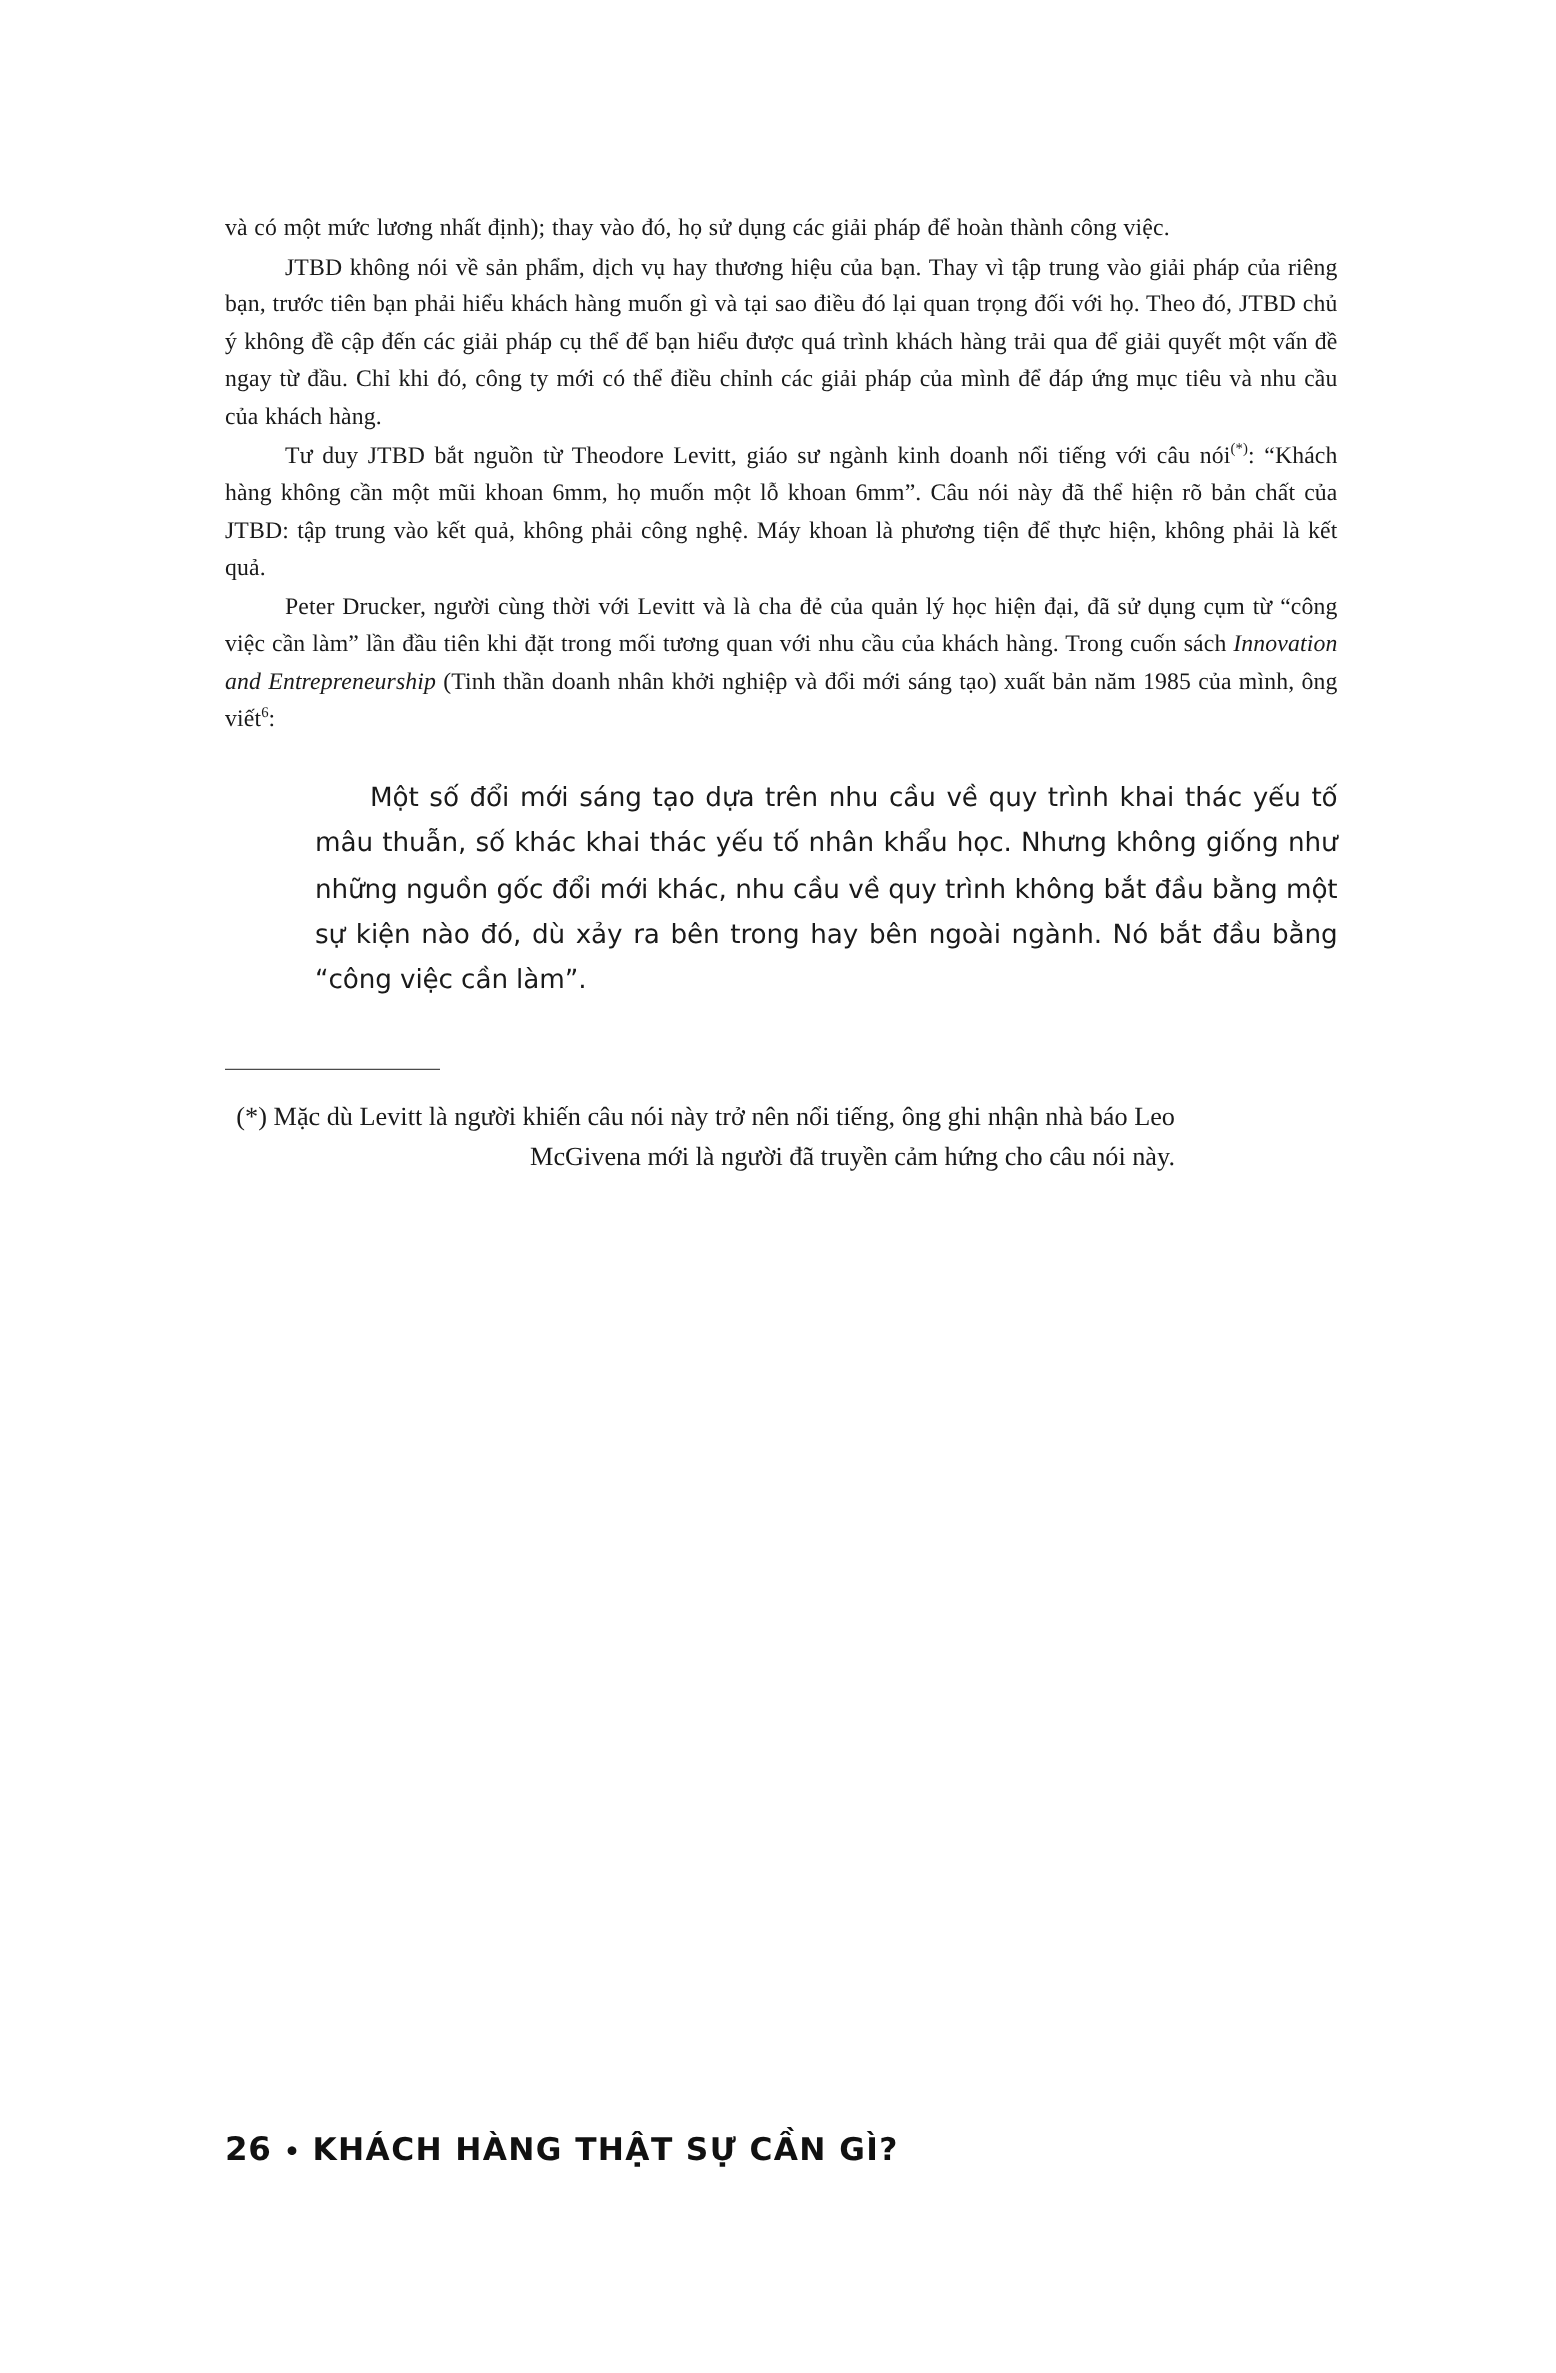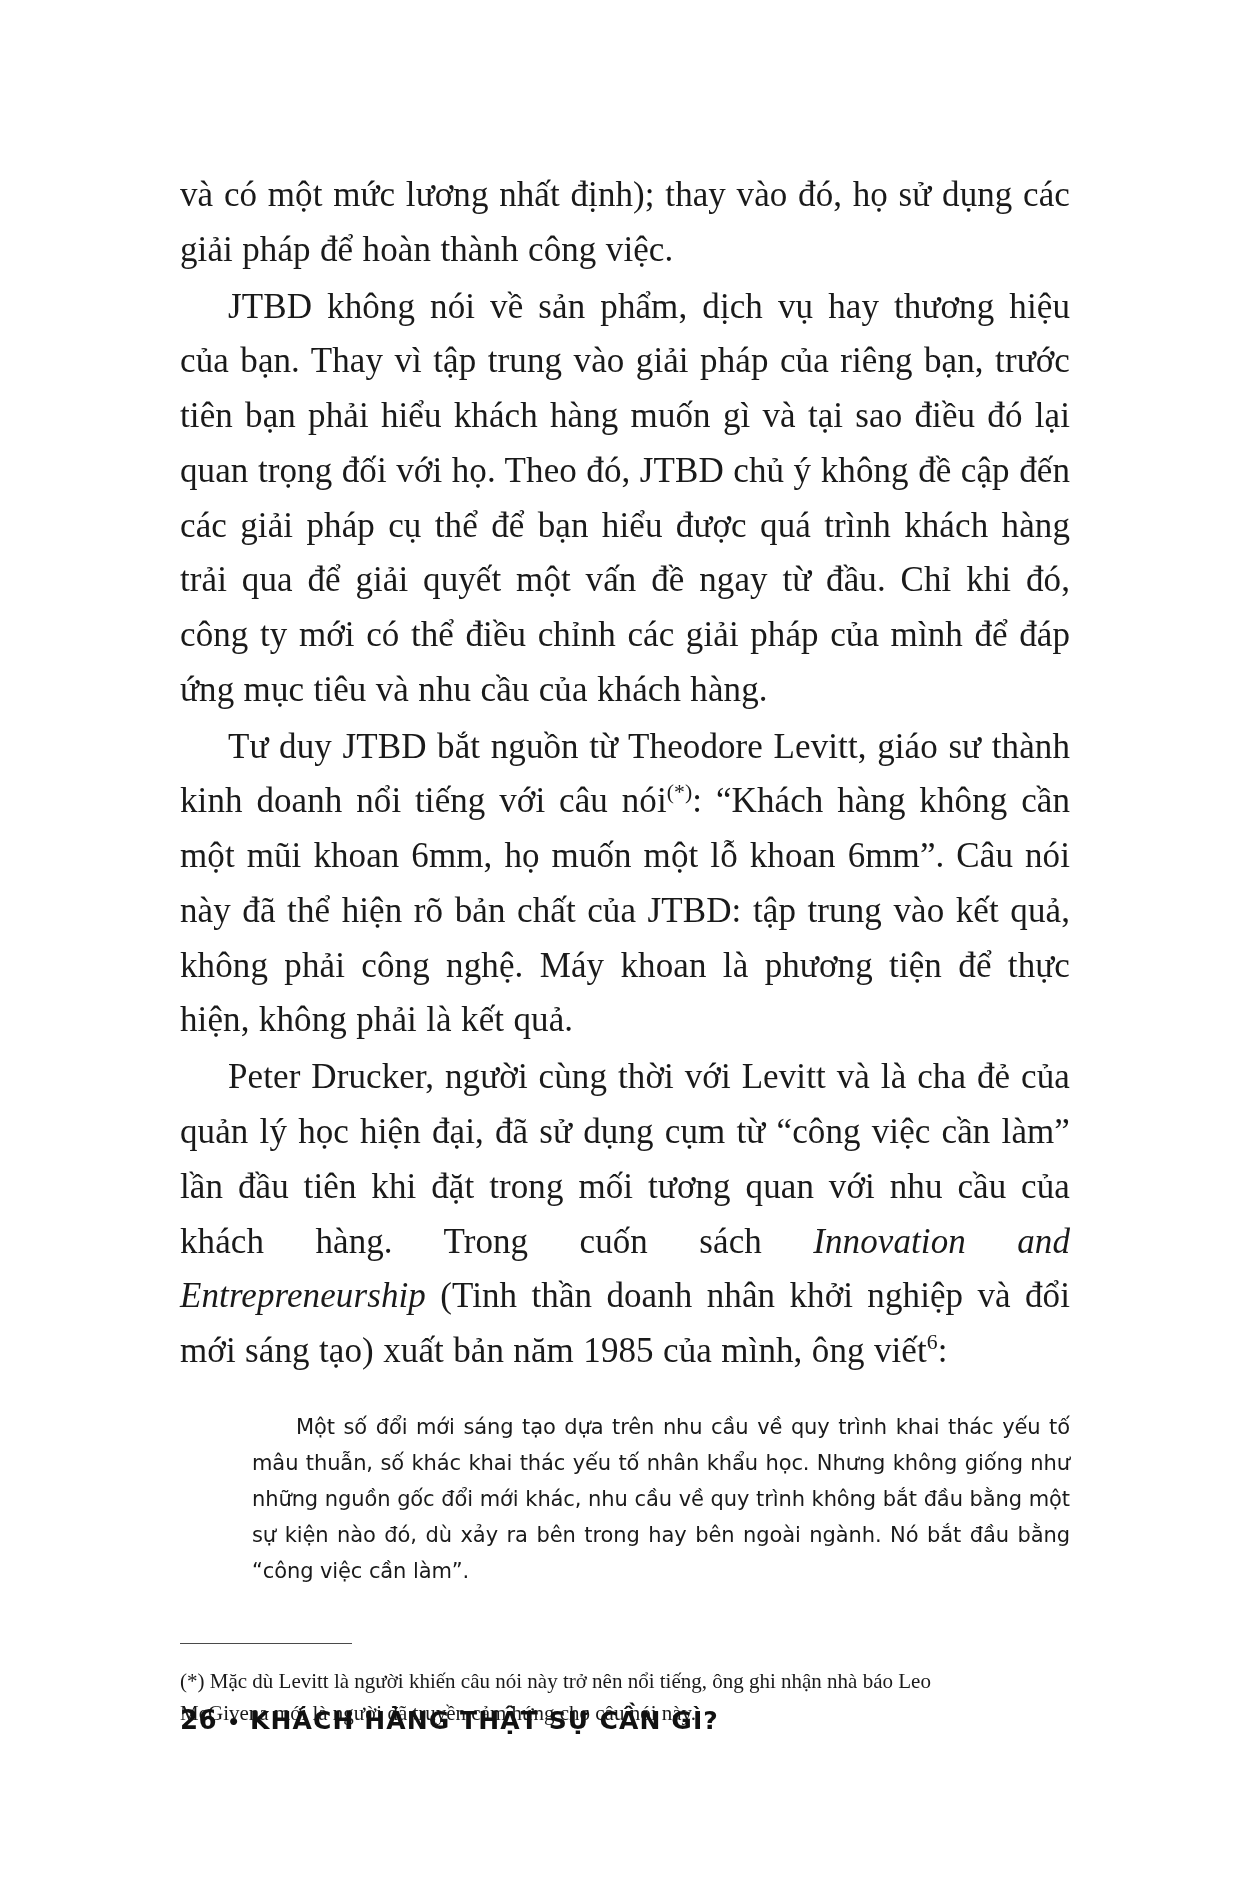--- a/index.html
+++ b/index.html
@@ -18,21 +18,21 @@
     overflow: hidden;
   }
   .content {
     position: absolute;
     left: 180px;
     top: 168px;
     width: 890px;
   }
   p.body {
     margin: 0 0 0 0;
-    font-size: 35px;
+    font-size: 19px;
     line-height: 1.565;
     text-align: justify;
     text-justify: inter-word;
     letter-spacing: 0.1px;
     word-spacing: 0.5px;
   }
   p.body + p.body {
     margin-top: 2px;
   }
   p.indent {
@@ -63,21 +63,21 @@
     width: 172px;
     height: 1px;
     background: #4a4a4a;
   }
   .footnote {
     margin-top: 22px;
     width: 760px;
     font-family: "Liberation Serif", serif;
     font-size: 21px;
     line-height: 1.52;
-    text-align: left;
+    text-align: right;
     color: #1a1a1a;
   }
   .folio {
     position: absolute;
     left: 180px;
     top: 1705px;
     display: flex;
     align-items: baseline;
     font-family: "DejaVu Sans", sans-serif;
     color: #111111;
@@ -105,21 +105,21 @@
 
 <div class="page">
 
   <div class="content">
 
     <p class="body">và có một mức lương nhất định); thay vào đó, họ sử dụng các giải pháp để hoàn thành công việc.</p>
 
     <p class="body indent">JTBD không nói về sản phẩm, dịch vụ hay thương hiệu của bạn. Thay vì tập trung vào giải pháp của riêng bạn, trước tiên bạn phải hiểu khách hàng muốn gì và tại sao điều đó lại quan trọng đối với họ. Theo đó, JTBD chủ ý không đề cập đến các giải pháp cụ thể để bạn hiểu được quá trình khách hàng trải qua để giải quyết một vấn đề ngay từ đầu. Chỉ khi đó, công ty mới có thể điều chỉnh các giải pháp của mình để đáp ứng mục tiêu và nhu cầu của khách hàng.</p>
 
     <p class="body indent">
-      <span>Tư duy JTBD bắt nguồn từ Theodore Levitt, giáo sư thành kinh doanh nổi tiếng với câu nói</span><sup class="marker">(*)</sup><span>: “Khách hàng không cần một mũi khoan 6mm, họ muốn một lỗ khoan 6mm”. Câu nói này đã thể hiện rõ bản chất của JTBD: tập trung vào kết quả, không phải công nghệ. Máy khoan là phương tiện để thực hiện, không phải là kết quả.</span>
+      <span>Tư duy JTBD bắt nguồn từ Theodore Levitt, giáo sư ngành kinh doanh nổi tiếng với câu nói</span><sup class="marker">(*)</sup><span>: “Khách hàng không cần một mũi khoan 6mm, họ muốn một lỗ khoan 6mm”. Câu nói này đã thể hiện rõ bản chất của JTBD: tập trung vào kết quả, không phải công nghệ. Máy khoan là phương tiện để thực hiện, không phải là kết quả.</span>
     </p>
 
     <p class="body indent">
       <span>Peter Drucker, người cùng thời với Levitt và là cha đẻ của quản lý học hiện đại, đã sử dụng cụm từ “công việc cần làm” lần đầu tiên khi đặt trong mối tương quan với nhu cầu của khách hàng. Trong cuốn sách </span><span class="it">Innovation and Entrepreneurship</span><span> (Tinh thần doanh nhân khởi nghiệp và đổi mới sáng tạo) xuất bản năm 1985 của mình, ông viết</span><sup class="marker">6</sup><span>:</span>
     </p>
 
     <div class="quote">
       <span class="qfirst">Một số đổi mới sáng tạo dựa trên nhu cầu về quy trình khai thác yếu tố mâu thuẫn, số khác khai thác yếu tố nhân khẩu học. Nhưng không giống như những nguồn gốc đổi mới khác, nhu cầu về quy trình không bắt đầu bằng một sự kiện nào đó, dù xảy ra bên trong hay bên ngoài ngành. Nó bắt đầu bằng “công việc cần làm”.</span>
     </div>
 

